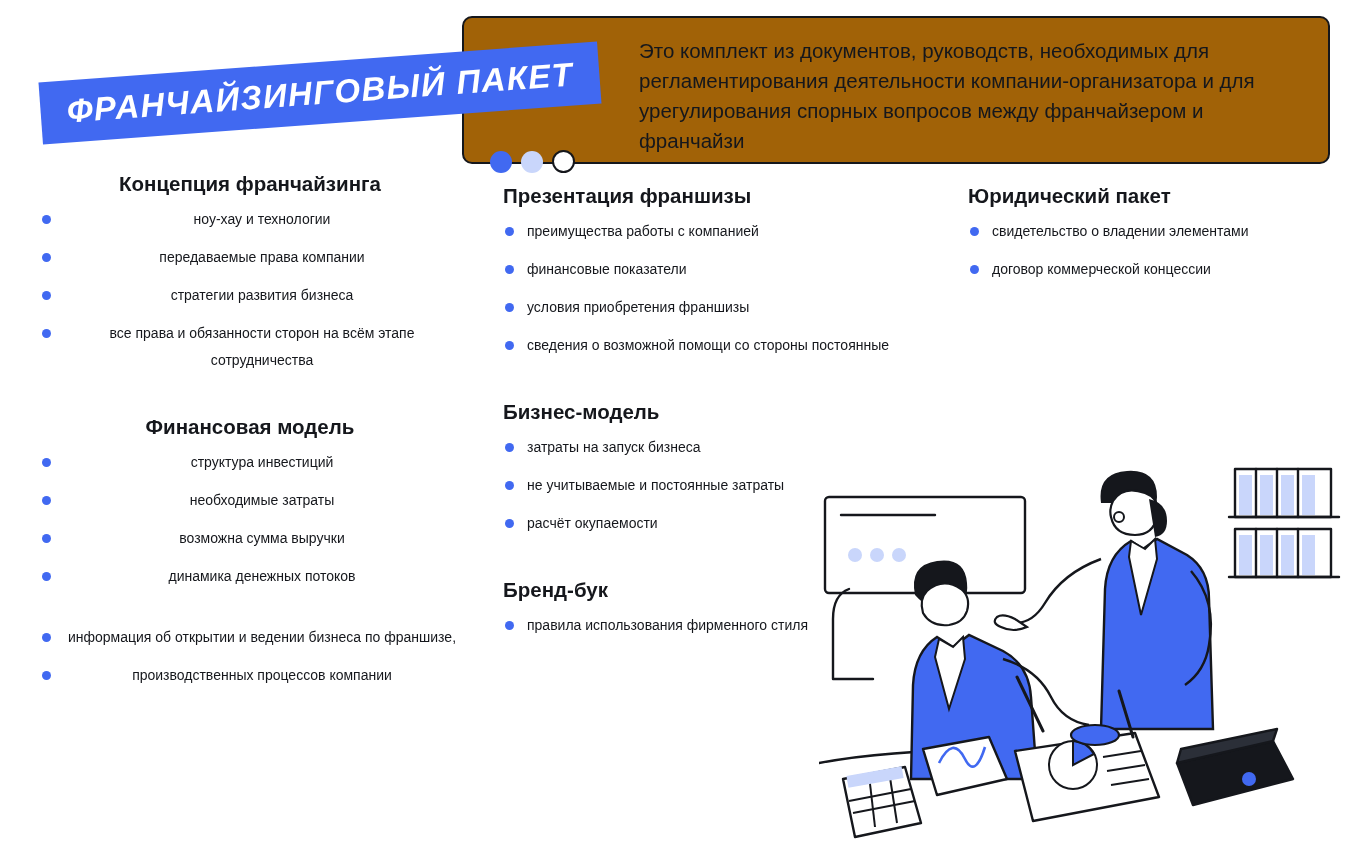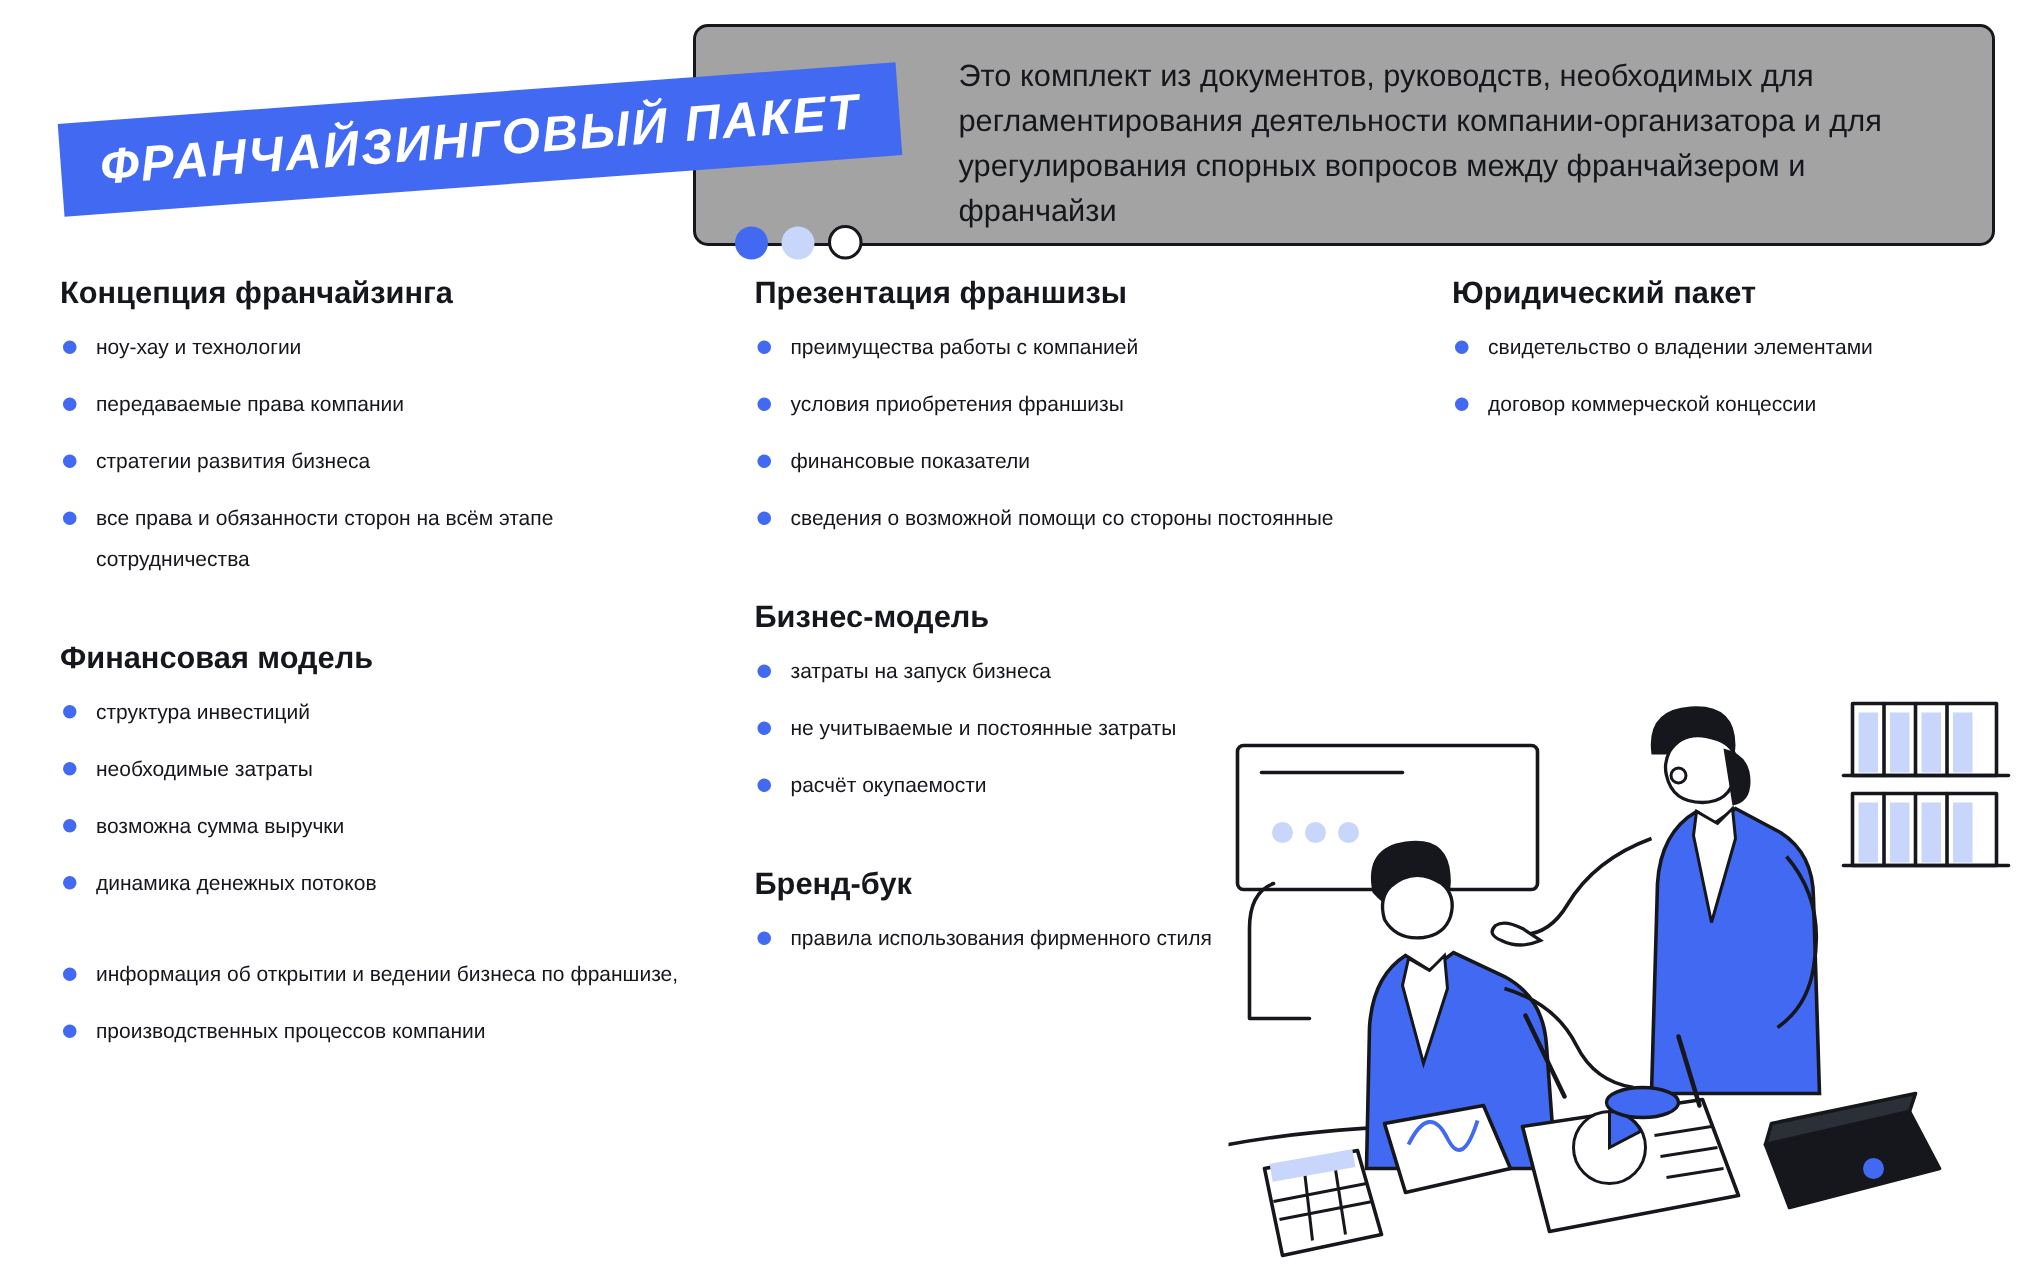--- a/index.html
+++ b/index.html
@@ -37,21 +37,21 @@
     white-space: nowrap;
     text-transform: uppercase;
   }
 
   .callout {
     position: absolute;
     left: 462px; top: 16px;
     width: 868px; height: 148px;
     border: 2px solid #15171c;
     border-radius: 10px;
-    background: #a3a3a3;
+    background: #a16207;
     text-decoration: underline;
   }
   .callout-text {
     position: absolute;
     left: 175px; top: 18px;
     width: 665px;
     font-size: 20.5px;
     line-height: 30px;
     color: #15171c;
   }
@@ -72,21 +72,21 @@
   .dot.hollow {
     width: 23px; height: 23px;
     background: #ffffff;
     border: 2.5px solid #15171c;
   }
 
   
   .col {
     position: absolute;
   }
-  .col-1 { left: 40px;  top: 183px; width: 420px; }
+  .col-1 { left: 40px;  top: 171px; width: 420px; text-align: center; }
   .col-2 { left: 503px; top: 183px; width: 452px; }
   .col-3 { left: 968px; top: 183px; width: 372px; }
 
   .block { margin-bottom: 26px; }
   .block-title {
     font-size: 20.5px;
     font-weight: bold;
     color: #15171c;
     margin: 0 0 10px 0;
     line-height: 25px;
@@ -171,22 +171,22 @@
   </div>
 
 </div>
 
 <div class="col col-2">
 
   <div class="block gap-xl">
     <h3 class="block-title">Презентация франшизы</h3>
     <ul class="items">
       <li>преимущества работы с компанией</li>
+      <li>финансовые показатели</li>
       <li>условия приобретения франшизы</li>
-      <li>финансовые показатели</li>
       <li>сведения о возможной помощи со стороны постоянные</li>
     </ul>
   </div>
 
   <div class="block gap-xl">
     <h3 class="block-title">Бизнес-модель</h3>
     <ul class="items">
       <li>затраты на запуск бизнеса</li>
       <li>не учитываемые и постоянные затраты</li>
       <li>расчёт окупаемости</li>

